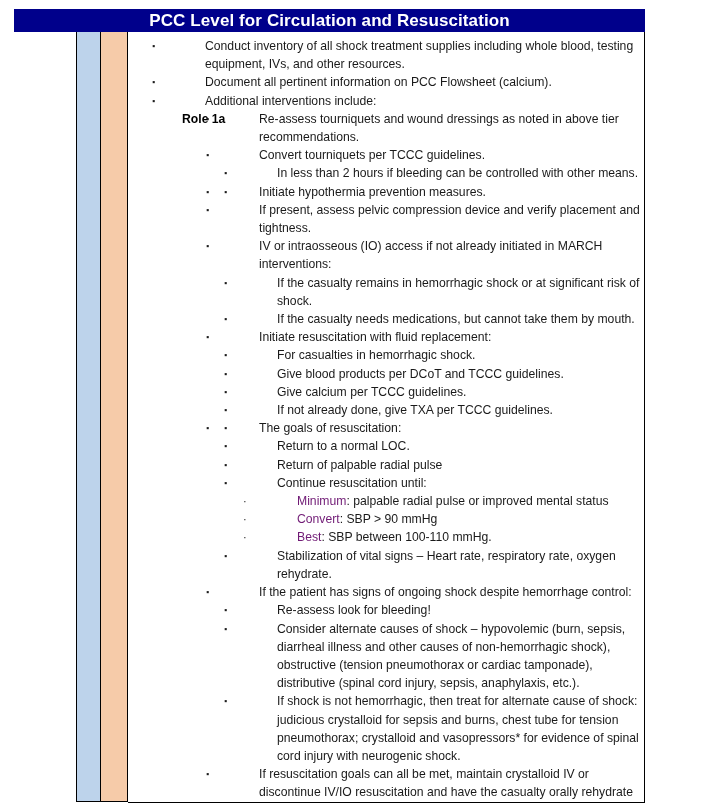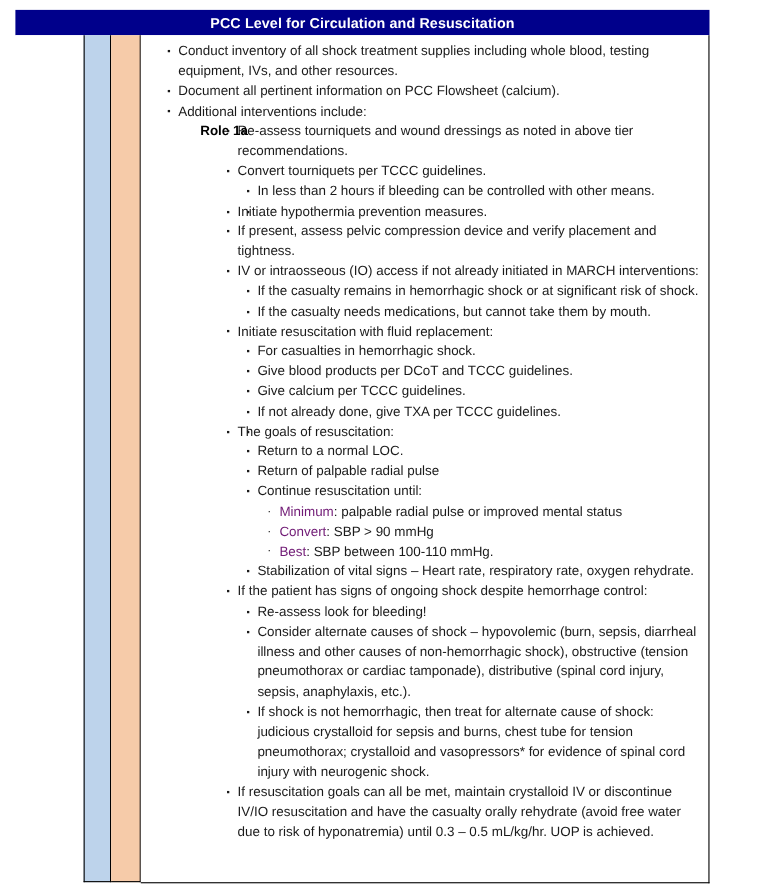--- a/index.html
+++ b/index.html
@@ -25,21 +25,21 @@
 
   
   .title-bar {
     position: absolute;
     left: 14px;
     top: 9px;
     width: 631px;
     height: 23px;
     background: #00008B;
     color: #ffffff;
-    font-size: 13px;
+    font-size: 17px;
     font-weight: bold;
     text-align: center;
     line-height: 23px;
     letter-spacing: 0.1px;
     white-space: nowrap;
     overflow: hidden;
   }
 
   
   .table-body {
@@ -121,20 +121,21 @@
     top: 0;
     color: #1a1a1a;
   }
   .lvl1 > .bullet { left: 24px; }
   .lvl2 > .bullet { left: 78px; }
   .lvl3 > .bullet { left: 96px; }
   .lvl4 > .bullet { left: 115px; font-size: 11px; }
 
   .row > .text {
     display: block;
+    margin-left: 43px;
   }
 
   
   .role-line { position: relative; }
   .role-label {
     position: absolute;
     left: 14px;
     top: 0;
     font-size: 12.2px;
     line-height: 18.2px;

